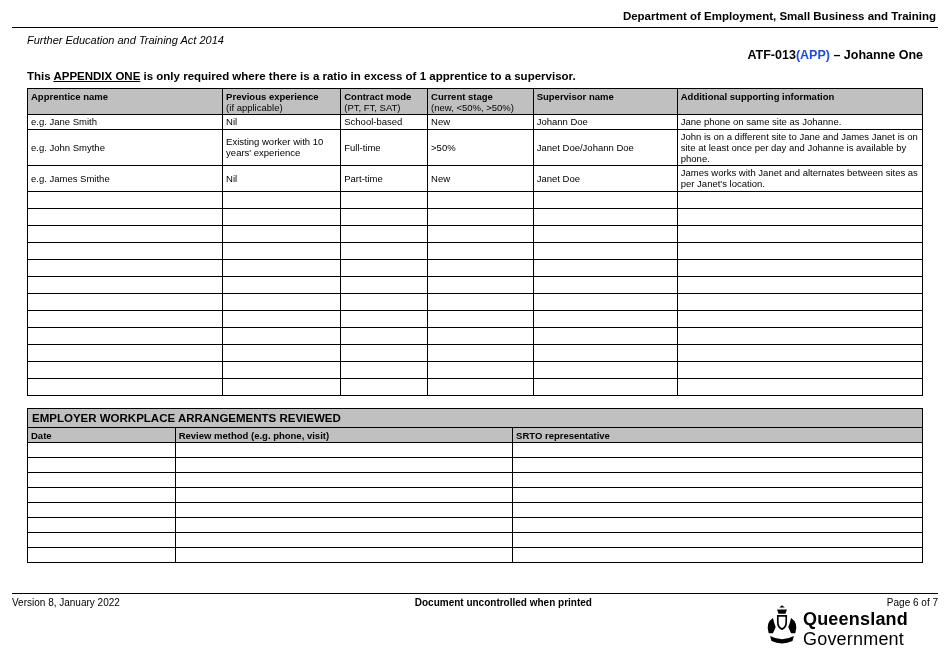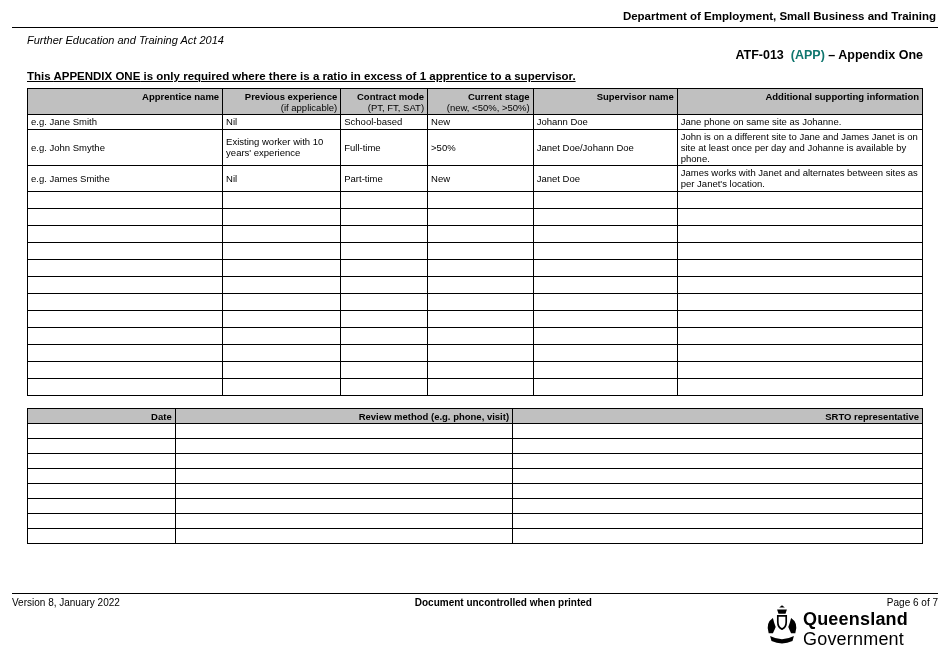--- a/index.html
+++ b/index.html
@@ -12,28 +12,28 @@
     overflow: hidden;
   }
   .page { width: 950px; height: 653px; padding: 10px 12px 0 12px; position: relative; background: #fff; }
 
   .dept-title { text-align: right; font-weight: bold; font-size: 11.5px; padding-right: 2px; }
   .header-rule { border: none; border-top: 1px solid #000; margin-top: 5px; }
 
   .content { margin: 0 15px; }
   .act-title { text-align: left; font-style: italic; font-size: 11px; margin-top: 6px; }
   .form-code { text-align: right; font-weight: bold; font-size: 12.5px; margin-top: 2px; }
-  .orange { color: #0f766e; margin-left: 7px; }
-
-  .instruction { font-weight: bold; font-size: 11.5px; margin-top: 8px; text-decoration: underline; }
+  .orange { color: #1d4ed8; }
+
+  .instruction { font-weight: bold; font-size: 11.5px; margin-top: 8px; }
   .underline { text-decoration: underline; }
 
   table { border-collapse: collapse; width: 100%; table-layout: fixed; }
   th, td { border: 1px solid #000; font-size: 9.5px; padding: 1px 3px; line-height: 1.18; word-wrap: break-word; }
-  th { background: #c0c0c0; text-align: right; vertical-align: top; font-weight: bold; padding-top: 2px; }
+  th { background: #c0c0c0; text-align: left; vertical-align: top; font-weight: bold; padding-top: 2px; }
   td { vertical-align: middle; }
 
   .apprentice-table { margin-top: 6px; }
   .apprentice-table .th-title { display: block; }
   .apprentice-table .th-sub { display: block; font-weight: normal; }
   .apprentice-table .empty-row td { height: 17px; }
 
   .review-table { margin-top: 12px; }
   .review-table .review-title-cell {
     font-size: 11.5px; font-weight: bold; padding: 3px 4px 2px 4px; background: #c0c0c0;
@@ -53,21 +53,21 @@
 </head>
 <body>
 
 <div class="page">
 
   <div class="dept-title">Department of Employment, Small Business and Training</div>
   <hr class="header-rule">
 
   <div class="content">
     <div class="act-title">Further Education and Training Act 2014</div>
-    <div class="form-code"><span>ATF-013</span><span class="orange">(APP)</span><span> – Appendix One</span></div>
+    <div class="form-code"><span>ATF-013</span><span class="orange">(APP)</span><span> – Johanne One</span></div>
 
     <p class="instruction"><span>This </span><span class="underline">APPENDIX ONE</span><span> is only required where there is a ratio in excess of 1 apprentice to a supervisor.</span></p>
 
     <table class="apprentice-table">
       <colgroup>
         <col style="width:21.8%">
           <col style="width:13.2%">
           <col style="width:9.7%">
         <col style="width:11.8%">
           <col style="width:16.1%">
@@ -225,20 +225,23 @@
         </tbody>
     </table>
 
     <table class="review-table">
       <colgroup>
         <col style="width:16.5%">
           <col style="width:37.7%">
           <col style="width:45.8%">
       </colgroup>
       <thead>
+        <tr>
+          <th colspan="3" class="review-title-cell">EMPLOYER WORKPLACE ARRANGEMENTS REVIEWED</th>
+        </tr>
         <tr>
           <th>Date</th>
           <th>Review method (e.g. phone, visit)</th>
           <th>SRTO representative</th>
         </tr>
       </thead>
       <tbody>
           <tr class="empty-row">
             <td></td>
             <td></td>

